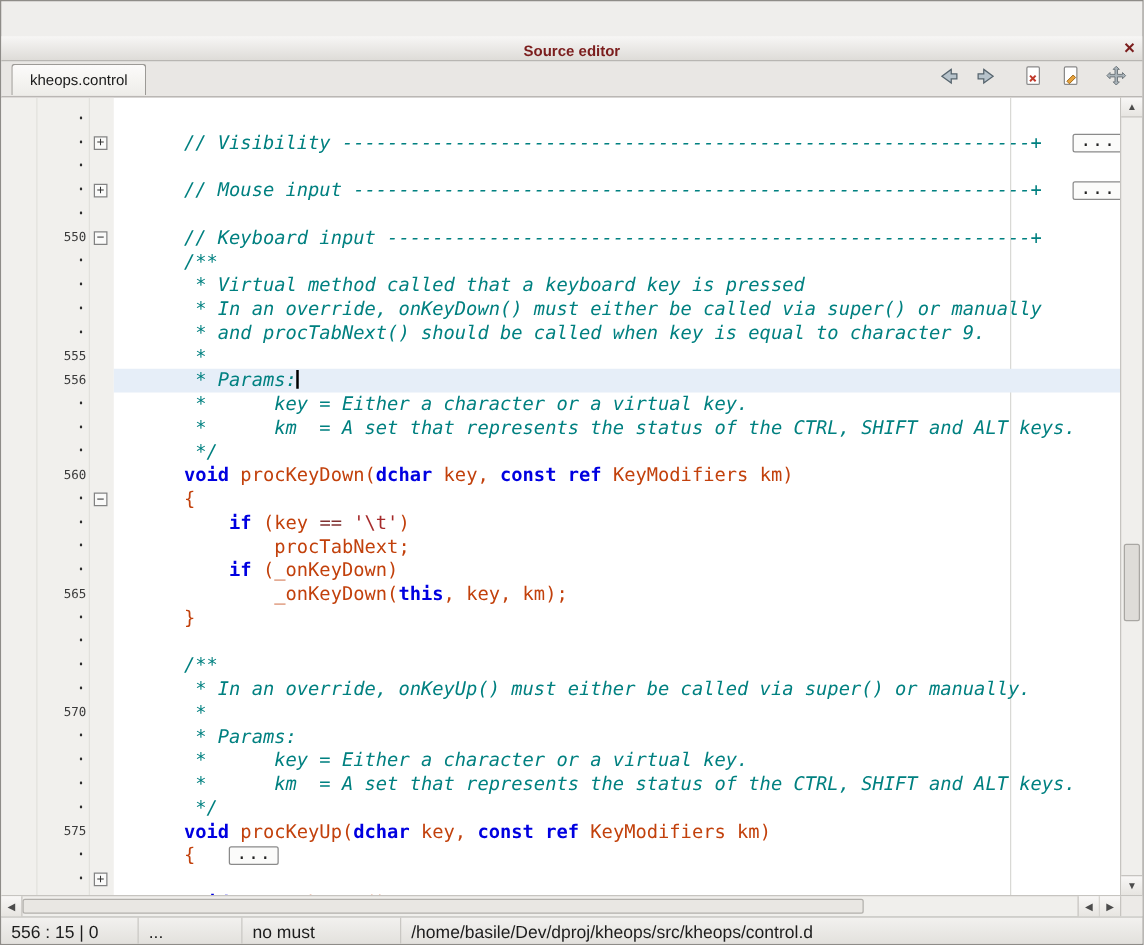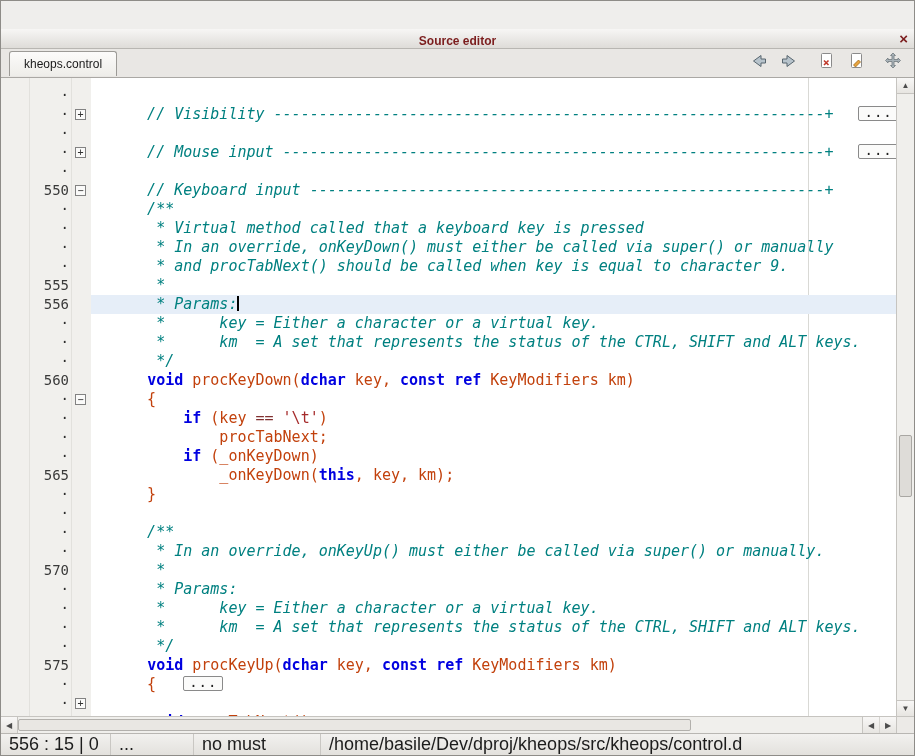--- a/index.html
+++ b/index.html
@@ -19,21 +19,21 @@
 
   
   .main { flex:1 1 auto; display:flex; overflow:hidden; }
   .editor { position:relative; flex:1 1 auto; background:#ffffff; overflow:hidden; }
   .margin-line { position:absolute; left:807px; top:0; bottom:0; width:1px; background:#d9d9d5; }
   .gutter { position:absolute; left:0; top:0; bottom:0; width:90px; background:#f1f0ed; }
   .gutter:before { content:""; position:absolute; left:28px; top:0; bottom:0; width:1px; background:#e2e1dd; }
   .gutter:after  { content:""; position:absolute; left:70px; top:0; bottom:0; width:1px; background:#e2e1dd; }
   .gutter-rows { position:absolute; left:0; top:8px; width:90px; }
   .grow { height:19px; position:relative; }
-  .lnum { position:absolute; right:22px; top:0; line-height:19px; font-family:"DejaVu Sans Mono",monospace; font-size:14px; color:#3a3a3a; }
+  .lnum { position:absolute; right:22px; top:0; line-height:19px; font-family:"DejaVu Sans Mono",monospace; font-size:10px; color:#3a3a3a; }
   .ldot { position:absolute; right:22px; top:0; line-height:19px; font-family:"DejaVu Sans Mono",monospace; font-size:14px; color:#2c2c2c; }
   .fbox { position:absolute; left:74px; top:4px; width:11px; height:11px; border:1px solid #828282; background:#fafaf9; color:#333; font-family:"DejaVu Sans Mono",monospace; font-size:10px; line-height:9px; text-align:center; z-index:2; }
 
   .code-pane { position:absolute; left:90px; right:0; top:8px; z-index:1; }
   .crow { height:19px; line-height:19px; white-space:pre; font-family:"DejaVu Sans Mono",monospace; font-size:15px; color:#000;padding-left:20px; }
   .crow.current { background:#e6eef8; }
   .tok-c  { color:#008080; font-style:italic; }
   .tok-k  { color:#0000e0; font-weight:bold; }
   .tok-st { color:#a52a2a; }
   .tok-o  { color:#803030; }
@@ -52,21 +52,21 @@
 
   .hscroll { height:17px; flex:0 0 17px; background:#f0efec; border-top:1px solid #c6c4c0; display:flex; position:relative; }
   .hbtn { width:17px; flex:0 0 17px; display:flex; align-items:center; justify-content:center; font-size:8px; color:#4c4c4c; background:linear-gradient(#f8f7f6,#e7e5e1); }
   .hbtn.lft { border-right:1px solid #c6c4c0; }
   .hbtn.r1 { margin-left:auto; border-left:1px solid #c6c4c0; }
   .hbtn.r2 { border-left:1px solid #d6d4d0; }
   .hthumb { position:absolute; left:17px; top:2px; bottom:2px; width:673px; background:#e9e7e3; border:1px solid #b2b0ac; border-radius:2px; }
   .hcorner { width:18px; flex:0 0 18px; background:#eceae7; border-left:1px solid #c6c4c0; }
 
   
-  .statusbar { height:22px; flex:0 0 22px; background:linear-gradient(#f2f1ef,#e3e1dd); border-top:1px solid #b8b6b2; display:flex; align-items:stretch; font-size:18px; color:#1c1c1c; }
+  .statusbar { height:22px; flex:0 0 22px; background:linear-gradient(#f2f1ef,#e3e1dd); border-top:1px solid #b8b6b2; display:flex; align-items:stretch; font-size:14px; color:#1c1c1c; }
   .spanel { display:flex; align-items:center; padding:0 8px; border-right:1px solid #c9c7c3; }
   .spanel.p1 { width:110px; }
   .spanel.p2 { width:83px; }
   .spanel.p3 { width:127px; }
   .spanel.p4 { border-right:none; flex:1; }
 </style>
 </head>
 <body>
 
 <div class="window">

